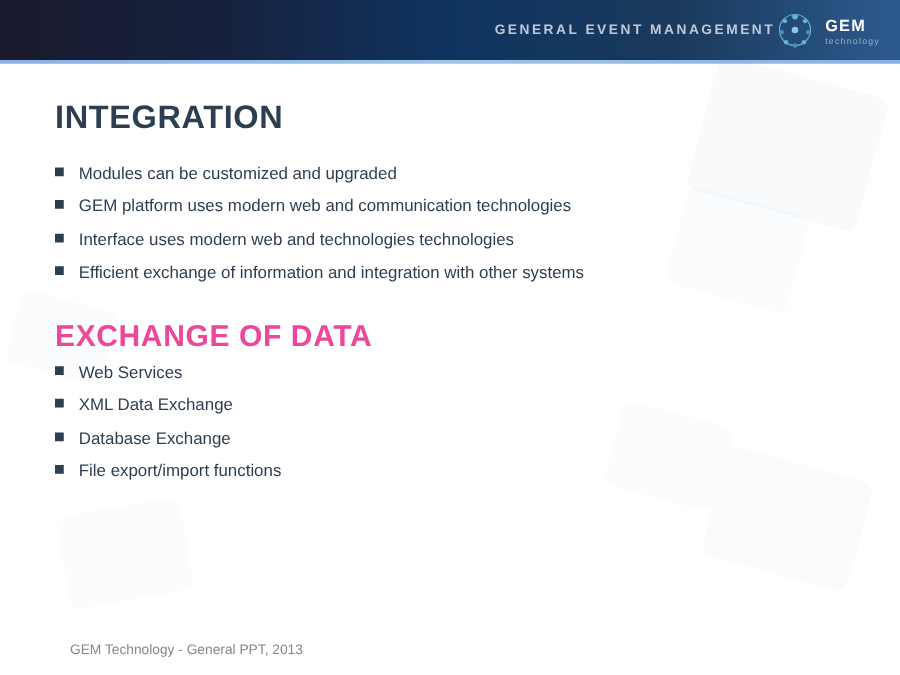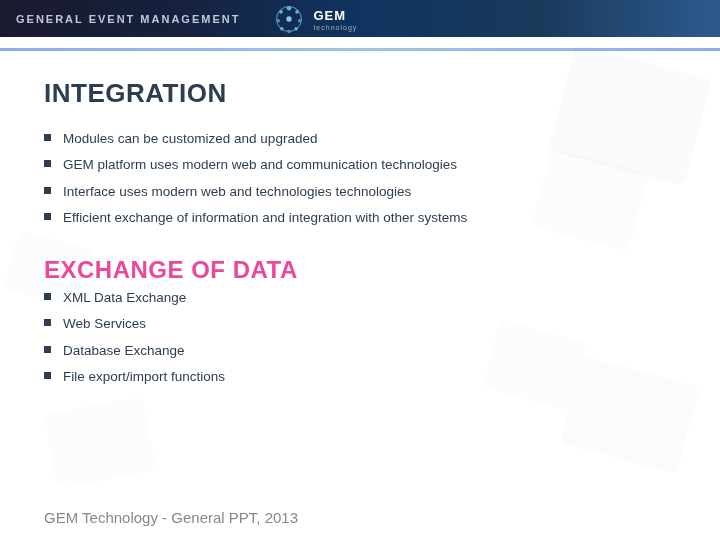--- a/index.html
+++ b/index.html
@@ -18,31 +18,30 @@
       width: 720px;
       height: 540px;
       background: #ffffff;
       position: relative;
       overflow: hidden;
     }
 
     
     .header-bar {
       width: 100%;
-      height: 37px;
+      height: 48px;
       background: linear-gradient(to right, #1a1a2e, #16213e, #0f3460, #1a3a5c, #2d5a8e);
       position: absolute;
       top: 0;
       left: 0;
       display: flex;
       align-items: center;
-      justify-content: flex-start;
+      justify-content: flex-end;
       padding: 0 16px;
       z-index: 10;
-      gap: 33px;
     }
 
     .header-title {
       color: #c0c8d8;
       font-size: 11px;
       font-weight: 600;
       letter-spacing: 2px;
       text-transform: uppercase;
     }
 
@@ -182,22 +181,22 @@
       color: #ec4899;
       letter-spacing: 0.5px;
       margin-bottom: 4px;
       text-transform: uppercase;
     }
 
     
     .footer {
       position: absolute;
       bottom: 14px;
-      left: 44px;
-      font-size: 15px;
+      left: 56px;
+      font-size: 11px;
       color: #888;
     }
 
     
     .header-accent {
       position: absolute;
       top: 48px;
       left: 0;
       width: 100%;
       height: 3px;
@@ -264,25 +263,25 @@
         <span class="bullet-square"></span>
         <span>Efficient exchange of information and integration with other systems</span>
       </li>
     </ul>
 
     <h1 class="exchange-title">EXCHANGE OF DATA</h1>
 
     <ul class="bullet-list">
       <li>
         <span class="bullet-square"></span>
+        <span>Web Services</span>
+      </li>
+      <li>
+        <span class="bullet-square"></span>
         <span>XML Data Exchange</span>
-      </li>
-      <li>
-        <span class="bullet-square"></span>
-        <span>Web Services</span>
       </li>
       <li>
         <span class="bullet-square"></span>
         <span>Database Exchange</span>
       </li>
       <li>
         <span class="bullet-square"></span>
         <span>File export/import functions</span>
       </li>
     </ul>

